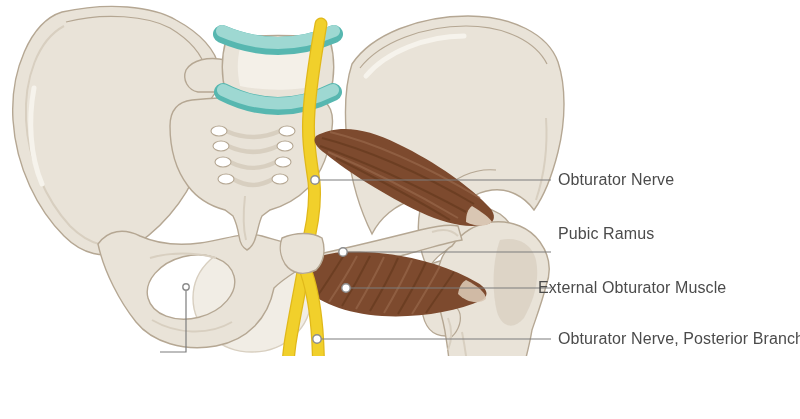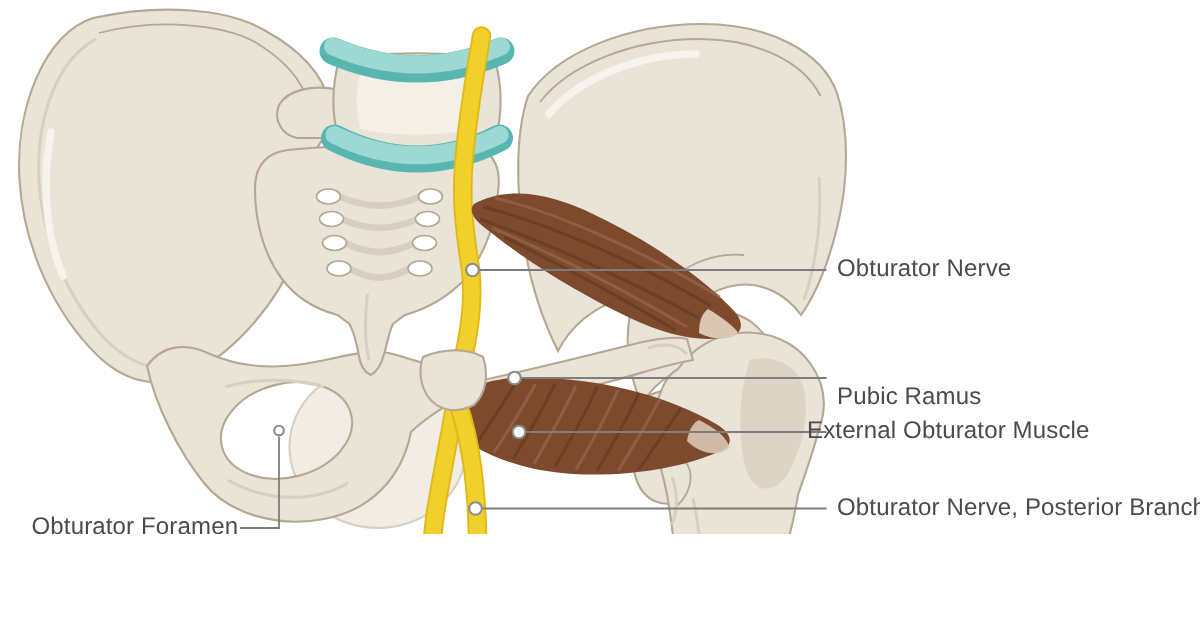--- a/index.html
+++ b/index.html
@@ -191,17 +191,16 @@
       <circle class="marker" cx="315" cy="180" r="4.2"></circle>
       <circle class="marker" cx="343" cy="252" r="4.2"></circle>
       <circle class="marker" cx="346" cy="288" r="4.2"></circle>
       <circle class="marker" cx="317" cy="339" r="4.2"></circle>
       <circle class="marker" cx="186" cy="287" r="3.2"></circle>
       <circle class="marker" cx="289" cy="378" r="3.8"></circle>
     </g>
   </svg>
 
   <div class="label" style="left:558px;top:180px">Obturator Nerve</div>
-  <div class="label" style="left:558px;top:265px">Pubic Ramus</div>
+  <div class="label" style="left:558px;top:234px">Pubic Ramus</div>
   <div class="label" style="left:538px;top:288px">External Obturator Muscle</div>
   <div class="label" style="left:558px;top:339px">Obturator Nerve, Posterior Branch</div>
-  <div class="label" style="left:21px;top:352px">Obturator Foramen</div>
 </div>
 
 </body></html>

